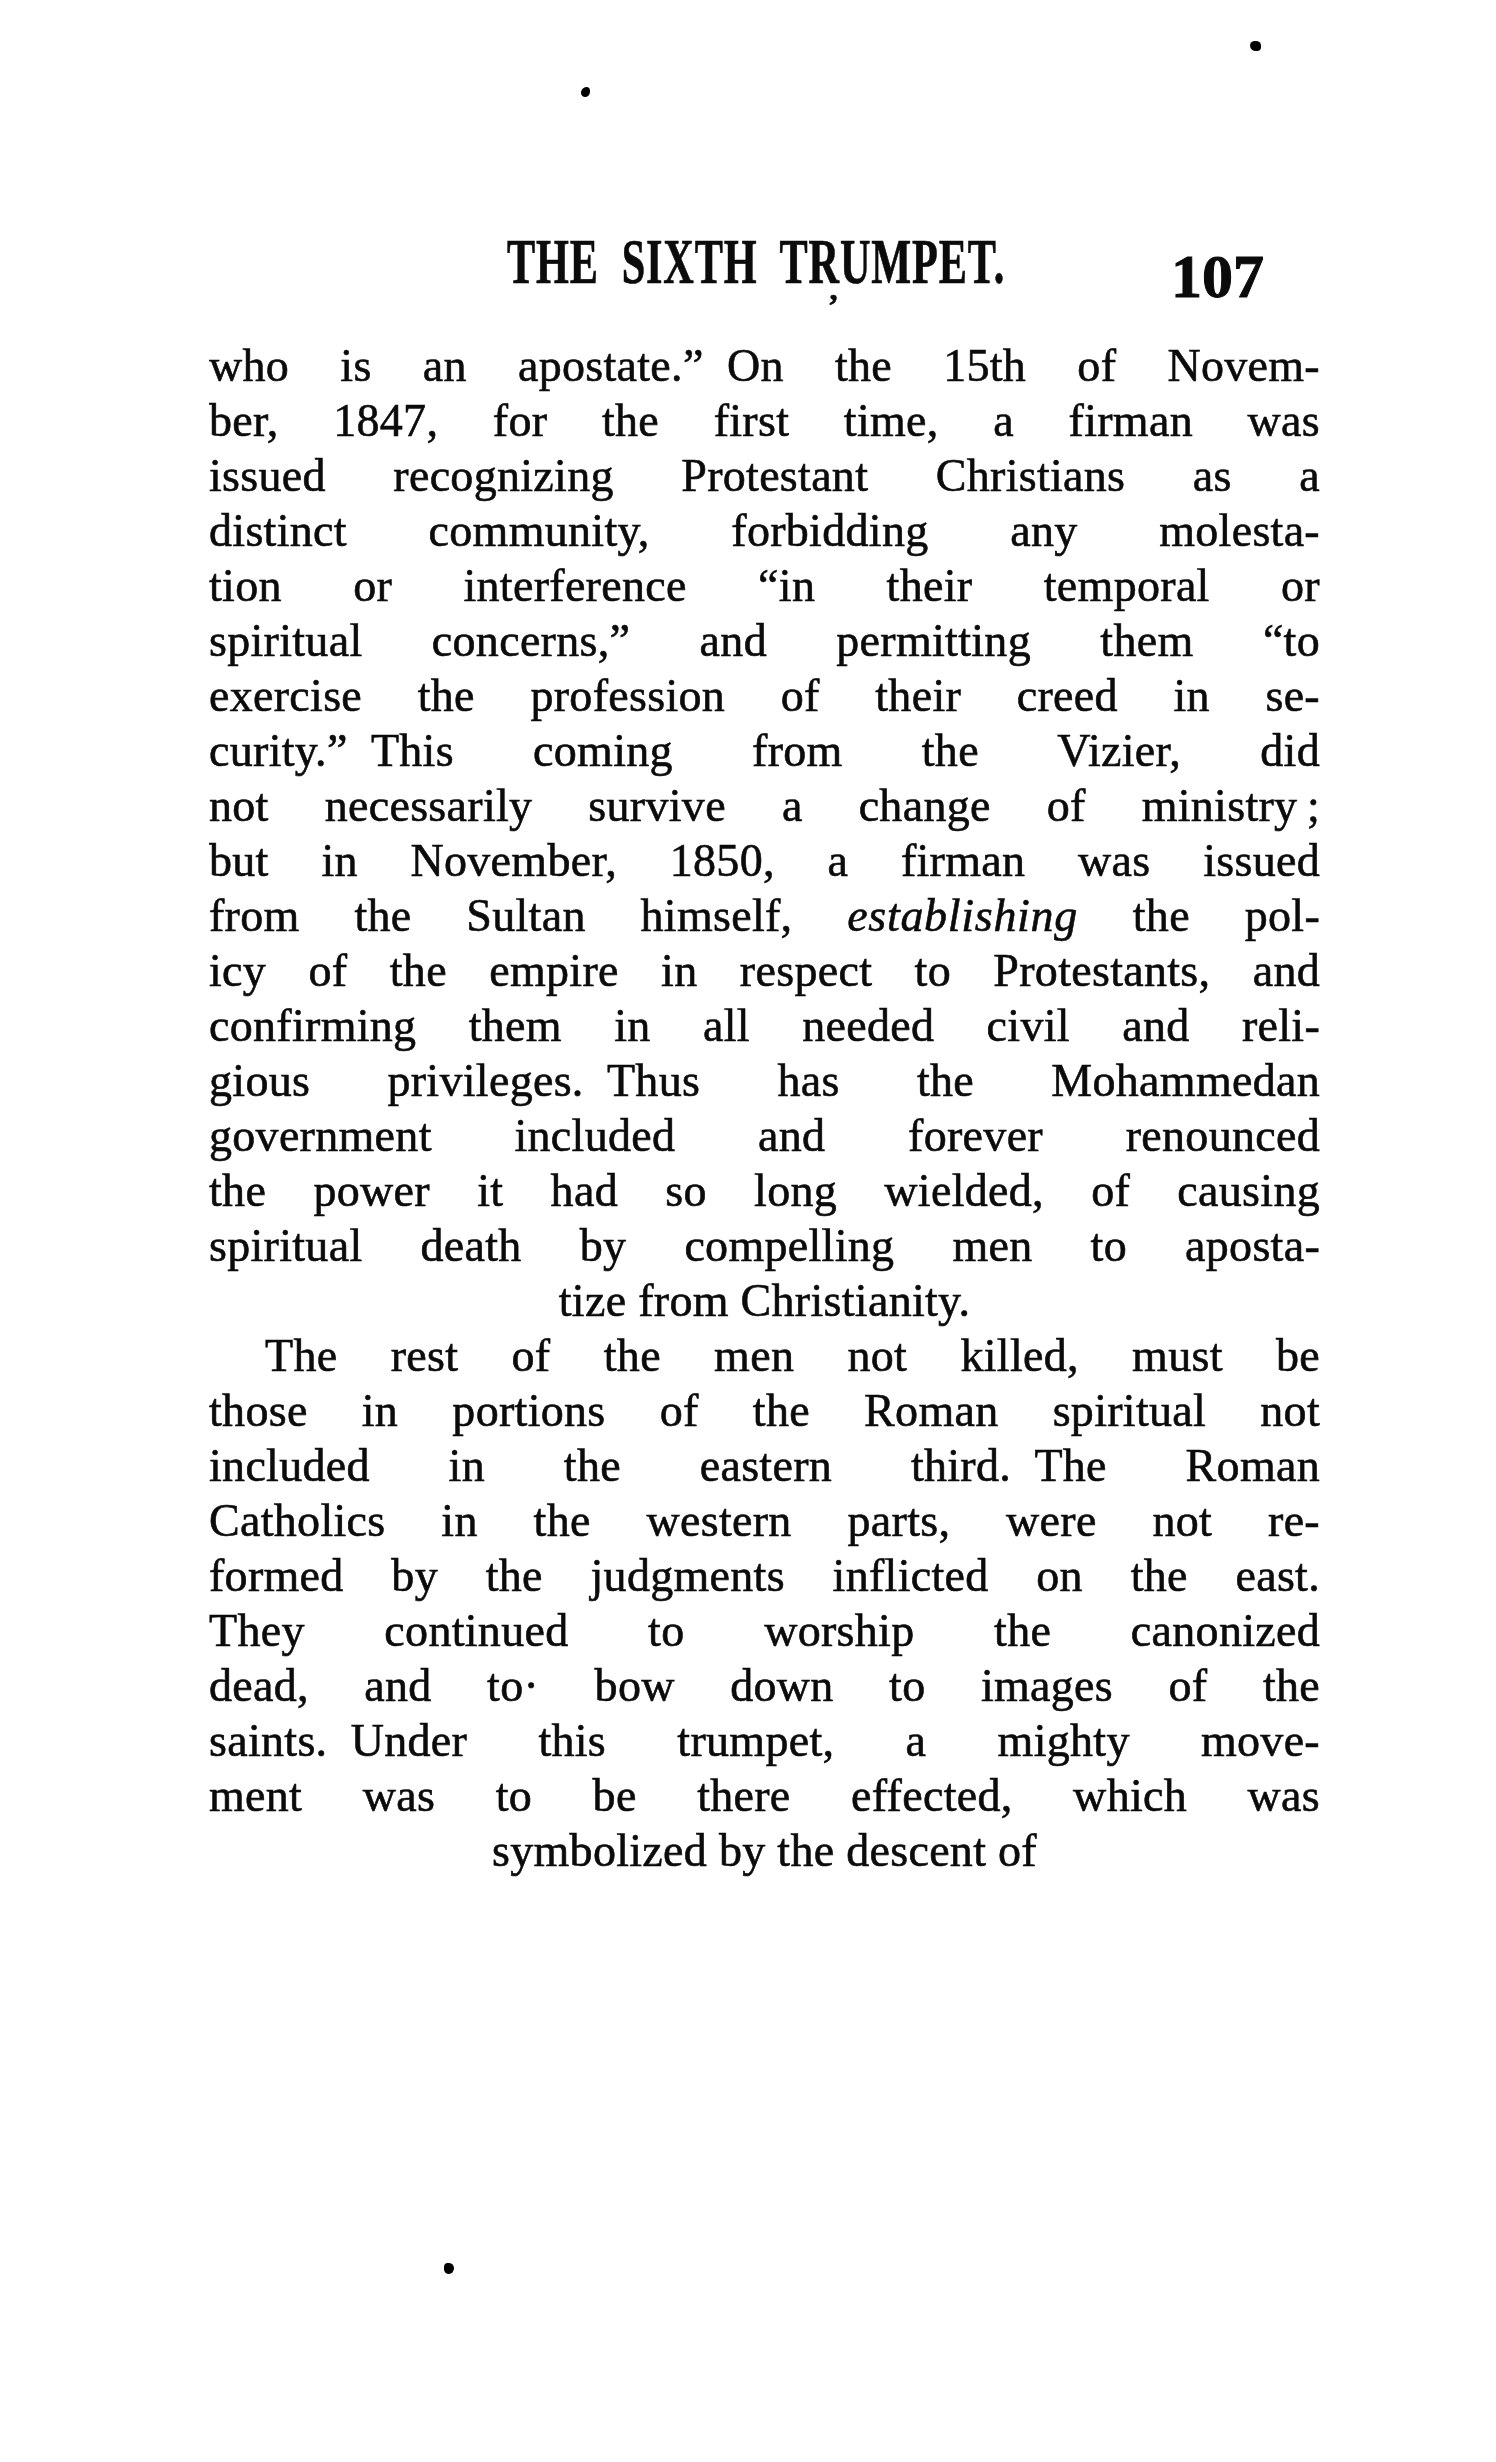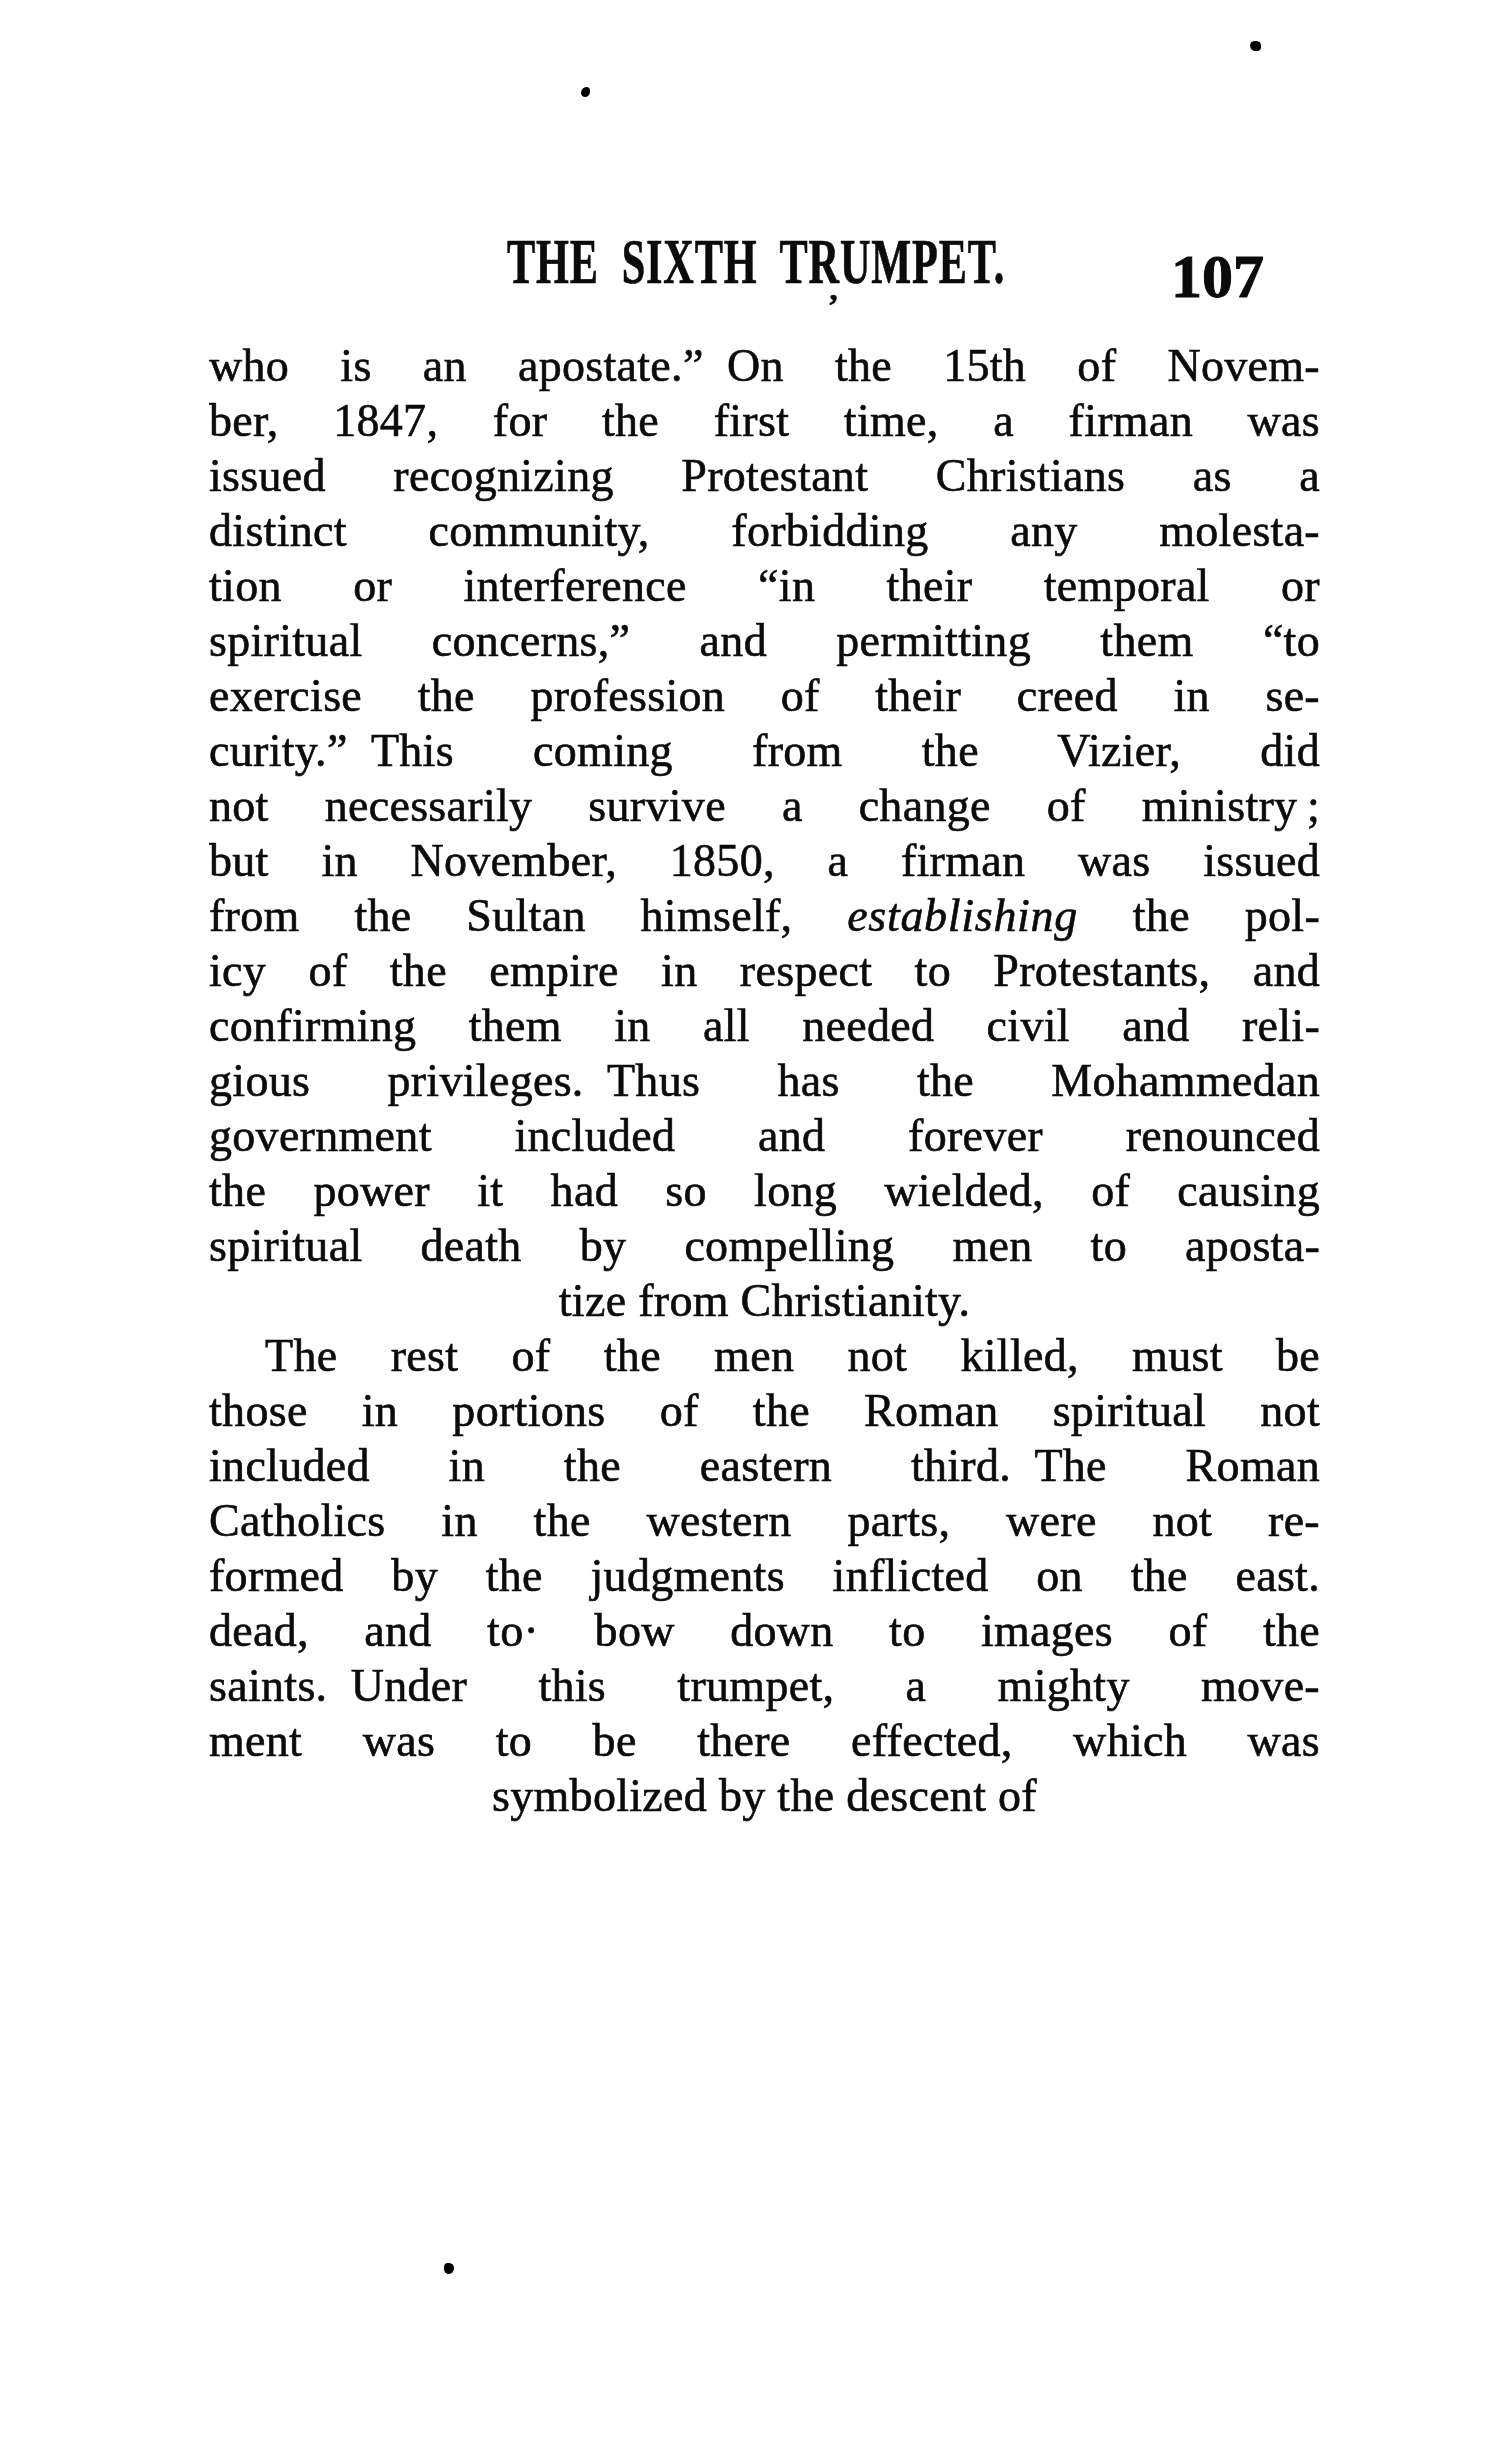--- a/index.html
+++ b/index.html
@@ -84,20 +84,21 @@
       <div class="jline">spiritual death by compelling men to aposta-</div>
       <div class="lline">tize from Christianity.</div>
     </div>
 
     <div>
       <div class="jline indent">The rest of the men not killed, must be</div>
       <div class="jline">those in portions of the Roman spiritual not</div>
       <div class="jline">included in the eastern third. The Roman</div>
       <div class="jline">Catholics in the western parts, were not re-</div>
       <div class="jline">formed by the judgments inflicted on the east.</div>
+      <div class="jline">They continued to worship the canonized</div>
       <div class="jline">dead, and to· bow down to images of the</div>
       <div class="jline">saints. Under this trumpet, a mighty move-</div>
       <div class="jline">ment was to be there effected, which was</div>
       <div class="lline">symbolized by the descent of</div>
     </div>
 
   </div>
 
   <div class="speck speck-a"></div>
   <div class="speck speck-b"></div>

